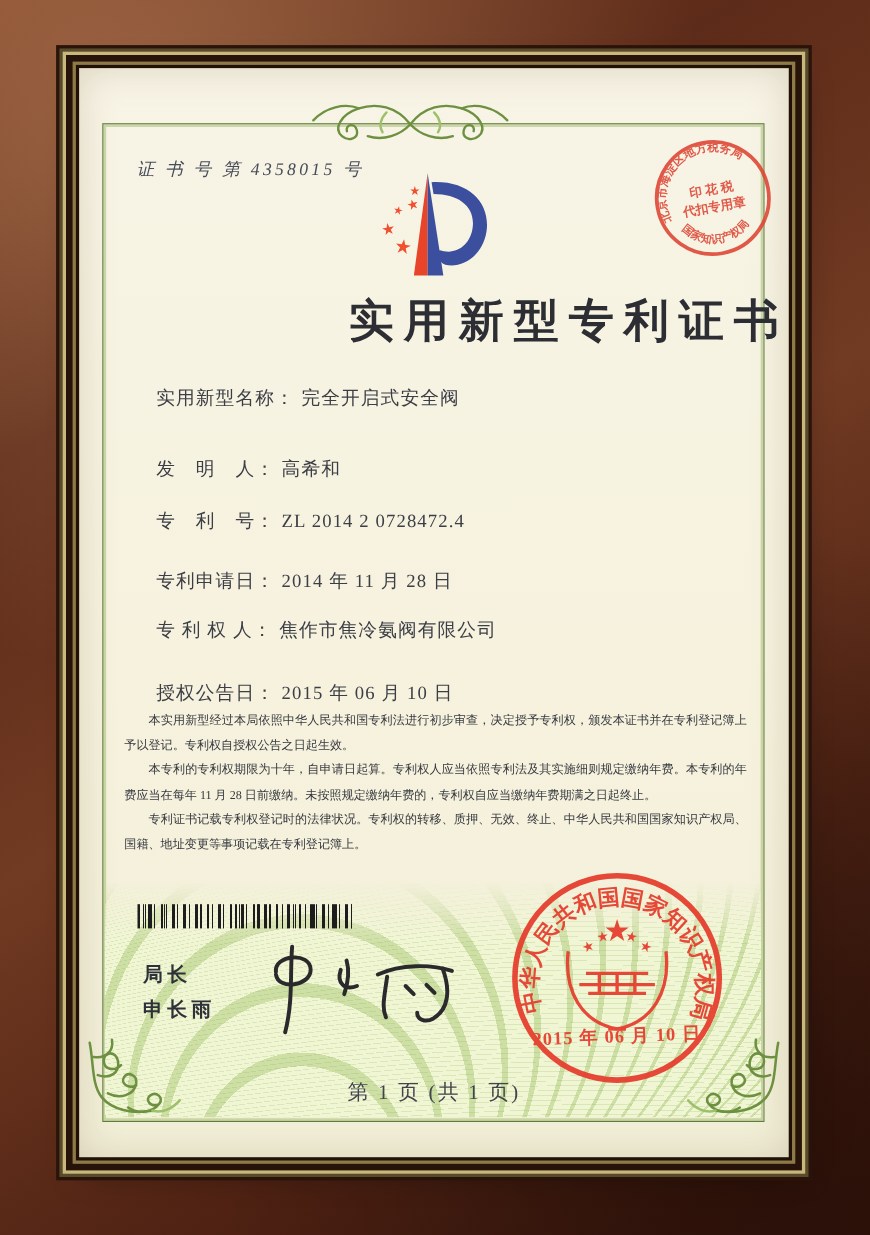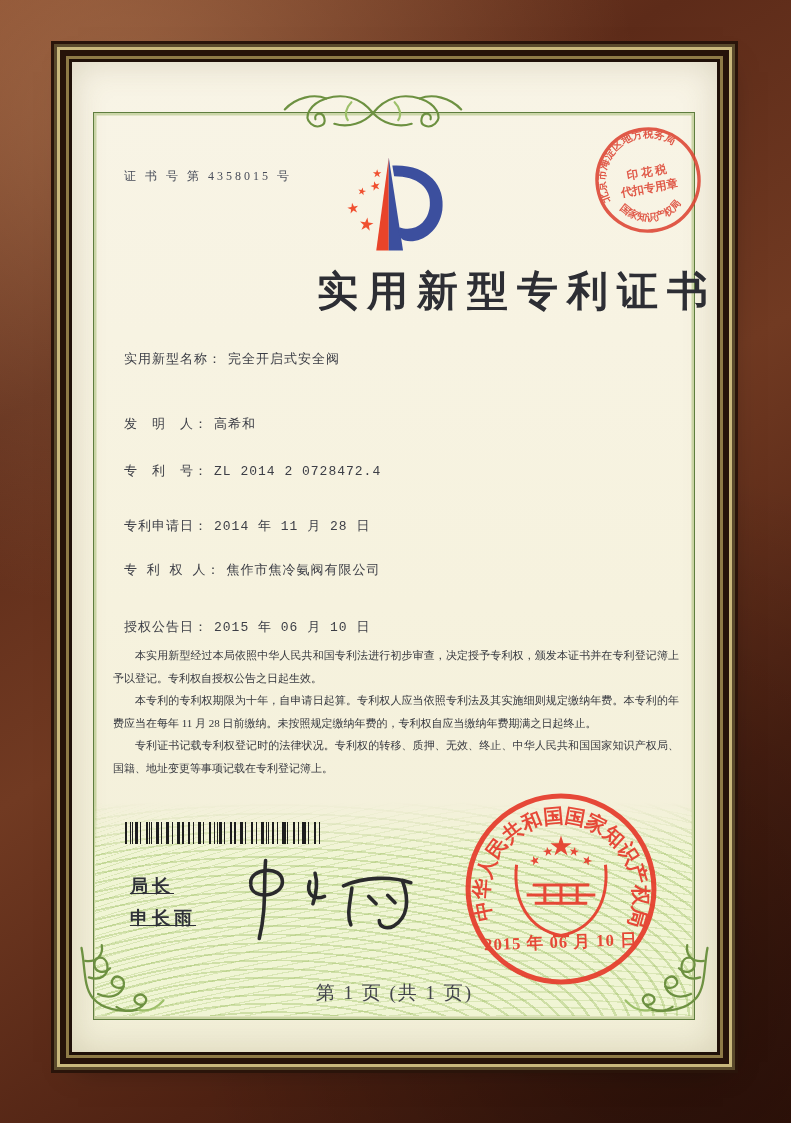--- a/index.html
+++ b/index.html
@@ -32,38 +32,38 @@
   #guilloche{
     position:absolute;left:23px;top:740px;width:597px;height:214px;
     background-color:#f0f5d4;
     background-image:
       repeating-radial-gradient(ellipse 140% 70% at 30% 170%, rgba(128,172,60,.30) 0 1px, transparent 1px 5px),
       repeating-radial-gradient(ellipse 150% 80% at 75% -60%, rgba(128,172,60,.20) 0 1px, transparent 1px 6px);
     -webkit-mask-image:linear-gradient(180deg,transparent 0,#000 55px);
     mask-image:linear-gradient(180deg,transparent 0,#000 55px);
   }
   .txt{position:absolute;color:#3a3c44;}
-  #cert-no{left:52px;top:106px;font-size:12px;letter-spacing:3px;color:#474c59;}
+  #cert-no{left:52px;top:82px;font-size:16px;letter-spacing:3px;color:#474c59;font-style:italic;}
   #title{left:0;top:202px;width:100%;text-align:right;font-size:41px;font-weight:600;
          letter-spacing:9px;color:#2d2e34;}
-  .field{left:52px;font-size:13px;color:#3c3e46;letter-spacing:1px;white-space:nowrap;font-family:Liberation Mono, monospace;}
+  .field{left:70px;font-size:17px;color:#3c3e46;letter-spacing:1px;white-space:nowrap;}
   .field .val{margin-left:6px;}
   #f0{top:288px;} #f1{top:353px;text-align:right;} #f2{top:400px;} #f3{top:455px;} #f4{top:499px;} #f5{top:556px;}
   #paras{position:absolute;left:41px;top:582px;width:566px;font-size:11px;line-height:22.5px;
          color:#36383f;text-align:justify;}
   #paras div{text-indent:2em;}
   #barcode{
     position:absolute;left:53px;top:760px;width:197px;height:22px;
     background:
       repeating-linear-gradient(90deg,#1d1d1d 0 2px,transparent 2px 5px,#1d1d1d 5px 6px,
         transparent 6px 10px,#1d1d1d 10px 13px,transparent 13px 15px,#1d1d1d 15px 16px,transparent 16px 21px),
       repeating-linear-gradient(90deg,transparent 0 7px,#1d1d1d 7px 8px,transparent 8px 17px);
   }
   #officer{position:absolute;left:58px;top:808px;font-size:18px;font-weight:700;
-           color:#2f3138;line-height:32px;letter-spacing:4px;text-decoration:underline;}
+           color:#2f3138;line-height:32px;letter-spacing:4px;}
   #signature{position:absolute;left:162px;top:792px;}
   #tax-stamp{position:absolute;left:516px;top:58px;width:120px;height:120px;
              transform:rotate(-10deg);opacity:.88;}
   #authority-seal{position:absolute;left:388px;top:726px;width:202px;height:202px;opacity:.93;}
   #sipo-logo{position:absolute;left:253px;top:92px;}
   #footer{position:absolute;left:0;top:918px;width:100%;text-align:center;
           font-size:19px;letter-spacing:2px;color:#43454c;}
   .orn{position:absolute;}
   #orn-top{left:191px;top:24px;}
   #orn-bl{left:4px;top:878px;}

